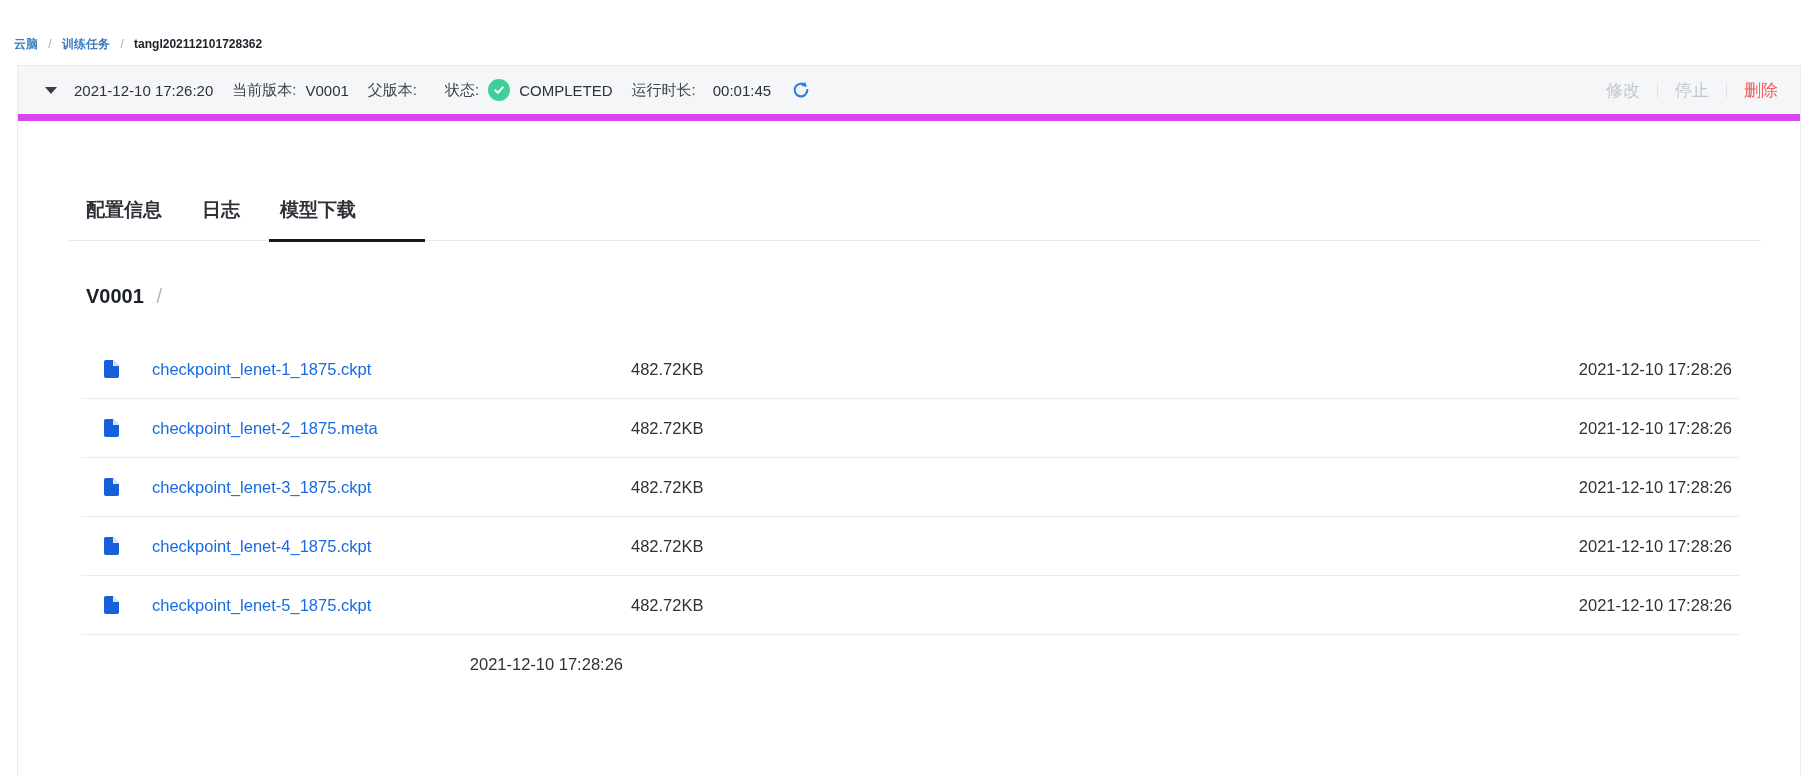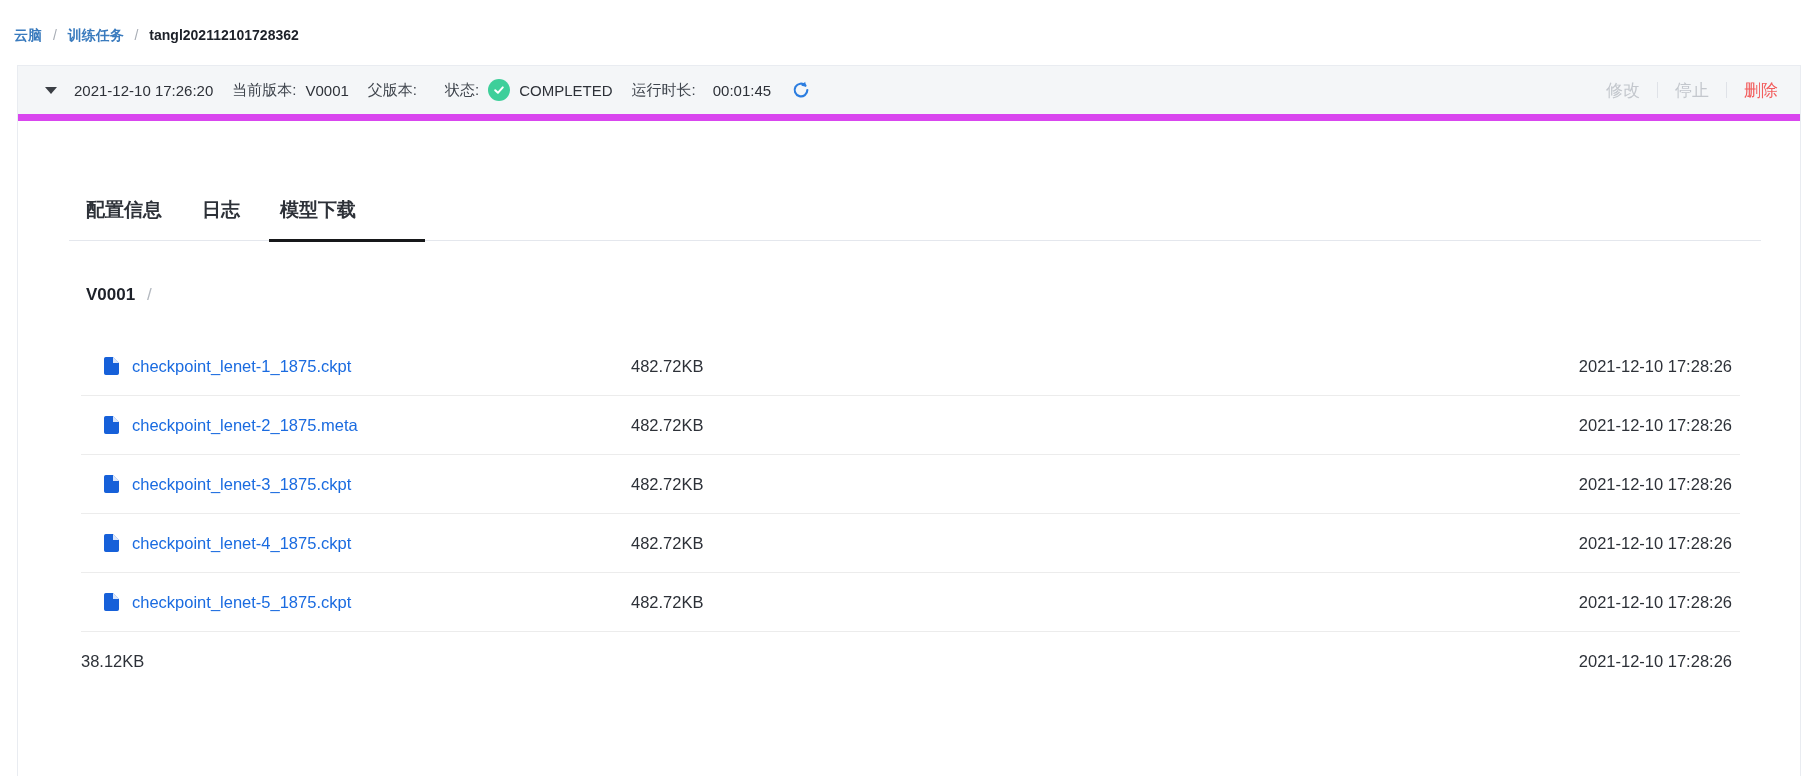--- a/index.html
+++ b/index.html
@@ -12,21 +12,21 @@
     --header-bg:#f4f6f8;
     --border-grey:#e9ecf1;
     --text-dark:#2d3138;
   }
   *{margin:0;padding:0;box-sizing:border-box;}
   html,body{background:#fff;}
   body{font-family:"Liberation Sans","DejaVu Sans",sans-serif;}
   .page{position:relative;width:1819px;height:776px;background:#fff;overflow:hidden;}
 
   
-  .breadcrumb{position:absolute;top:27px;left:14px;font-size:14px;font-weight:bold;color:var(--text-dark);}
+  .breadcrumb{position:absolute;top:36px;left:14px;font-size:12px;font-weight:bold;color:var(--text-dark);}
   .breadcrumb a{color:var(--link-blue);text-decoration:none;cursor:pointer;}
   .breadcrumb .sep{color:#a8adb5;font-weight:normal;margin:0 7px;}
   .breadcrumb .current{color:#1d2129;}
 
   
   .card{position:absolute;left:17px;right:18px;top:65px;bottom:0;
         border:1px solid var(--border-grey);border-bottom:none;background:#fff;}
 
   
   .card-header{height:55px;background:var(--header-bg);border-bottom:7px solid #d946ef;
@@ -46,29 +46,29 @@
   .action-divider{width:1px;height:16px;background:#dfe2e8;margin:0 17px;}
 
   
   .tabbar{margin:75px 39px 0 51px;border-bottom:1px solid #e4e7ed;display:flex;}
   .tab{font-size:19px;color:#2d3138;line-height:28px;padding:0 17px 16px 17px;margin-right:6px;
        cursor:pointer;position:relative;font-weight:bold;}
   .tab.active{font-weight:bold;}
   .tab.active::after{content:"";position:absolute;left:6px;right:-52px;bottom:-2px;height:3px;background:#17181a;}
 
   
-  .path-line{margin:44px 0 0 68px;font-size:17px;}
+  .path-line{margin:44px 0 0 68px;font-size:20px;}
   .path-line .ver{font-weight:bold;color:#1d2129;}
   .path-line .slash{color:#b3b8bf;margin-left:7px;}
 
   
   .file-table{margin:32px 60px 0 63px;}
   .frow{display:grid;grid-template-columns:550px 1fr auto;align-items:center;height:59px;}
   .frow:not(:last-child){border-bottom:1px solid #ececec;}
-  .fname{display:flex;align-items:center;padding-left:23px;min-width:0;}
+  .fname{display:flex;align-items:center;padding-left:23px;min-width:0;gap:20px;}
   .ficon{display:inline-flex;margin-right:13px;flex:0 0 auto;}
   .flink{color:var(--file-blue);font-size:16.5px;text-decoration:none;cursor:pointer;white-space:nowrap;}
   .fsize{font-size:16.5px;color:var(--text-dark);}
   .fdate{font-size:16.5px;color:var(--text-dark);text-align:right;padding-right:8px;}
 </style>
 </head>
 <body>
 
 <div class="page">
 
@@ -190,19 +190,18 @@
                 <path d="M9 0 L15 6 H9 Z" fill="#ffffff" opacity="0.85"></path>
               </svg>
           </span>
           <a class="flink">checkpoint_lenet-5_1875.ckpt</a>
         </div>
         <div class="fsize">482.72KB</div>
         <div class="fdate">2021-12-10 17:28:26</div>
       </div>
 
       <div class="frow">
-        <div class="fsize">38.12KB</div>
         <div class="fdate">2021-12-10 17:28:26</div>
       </div>
 
     </div>
   </div>
 </div>
 
 </body></html>

